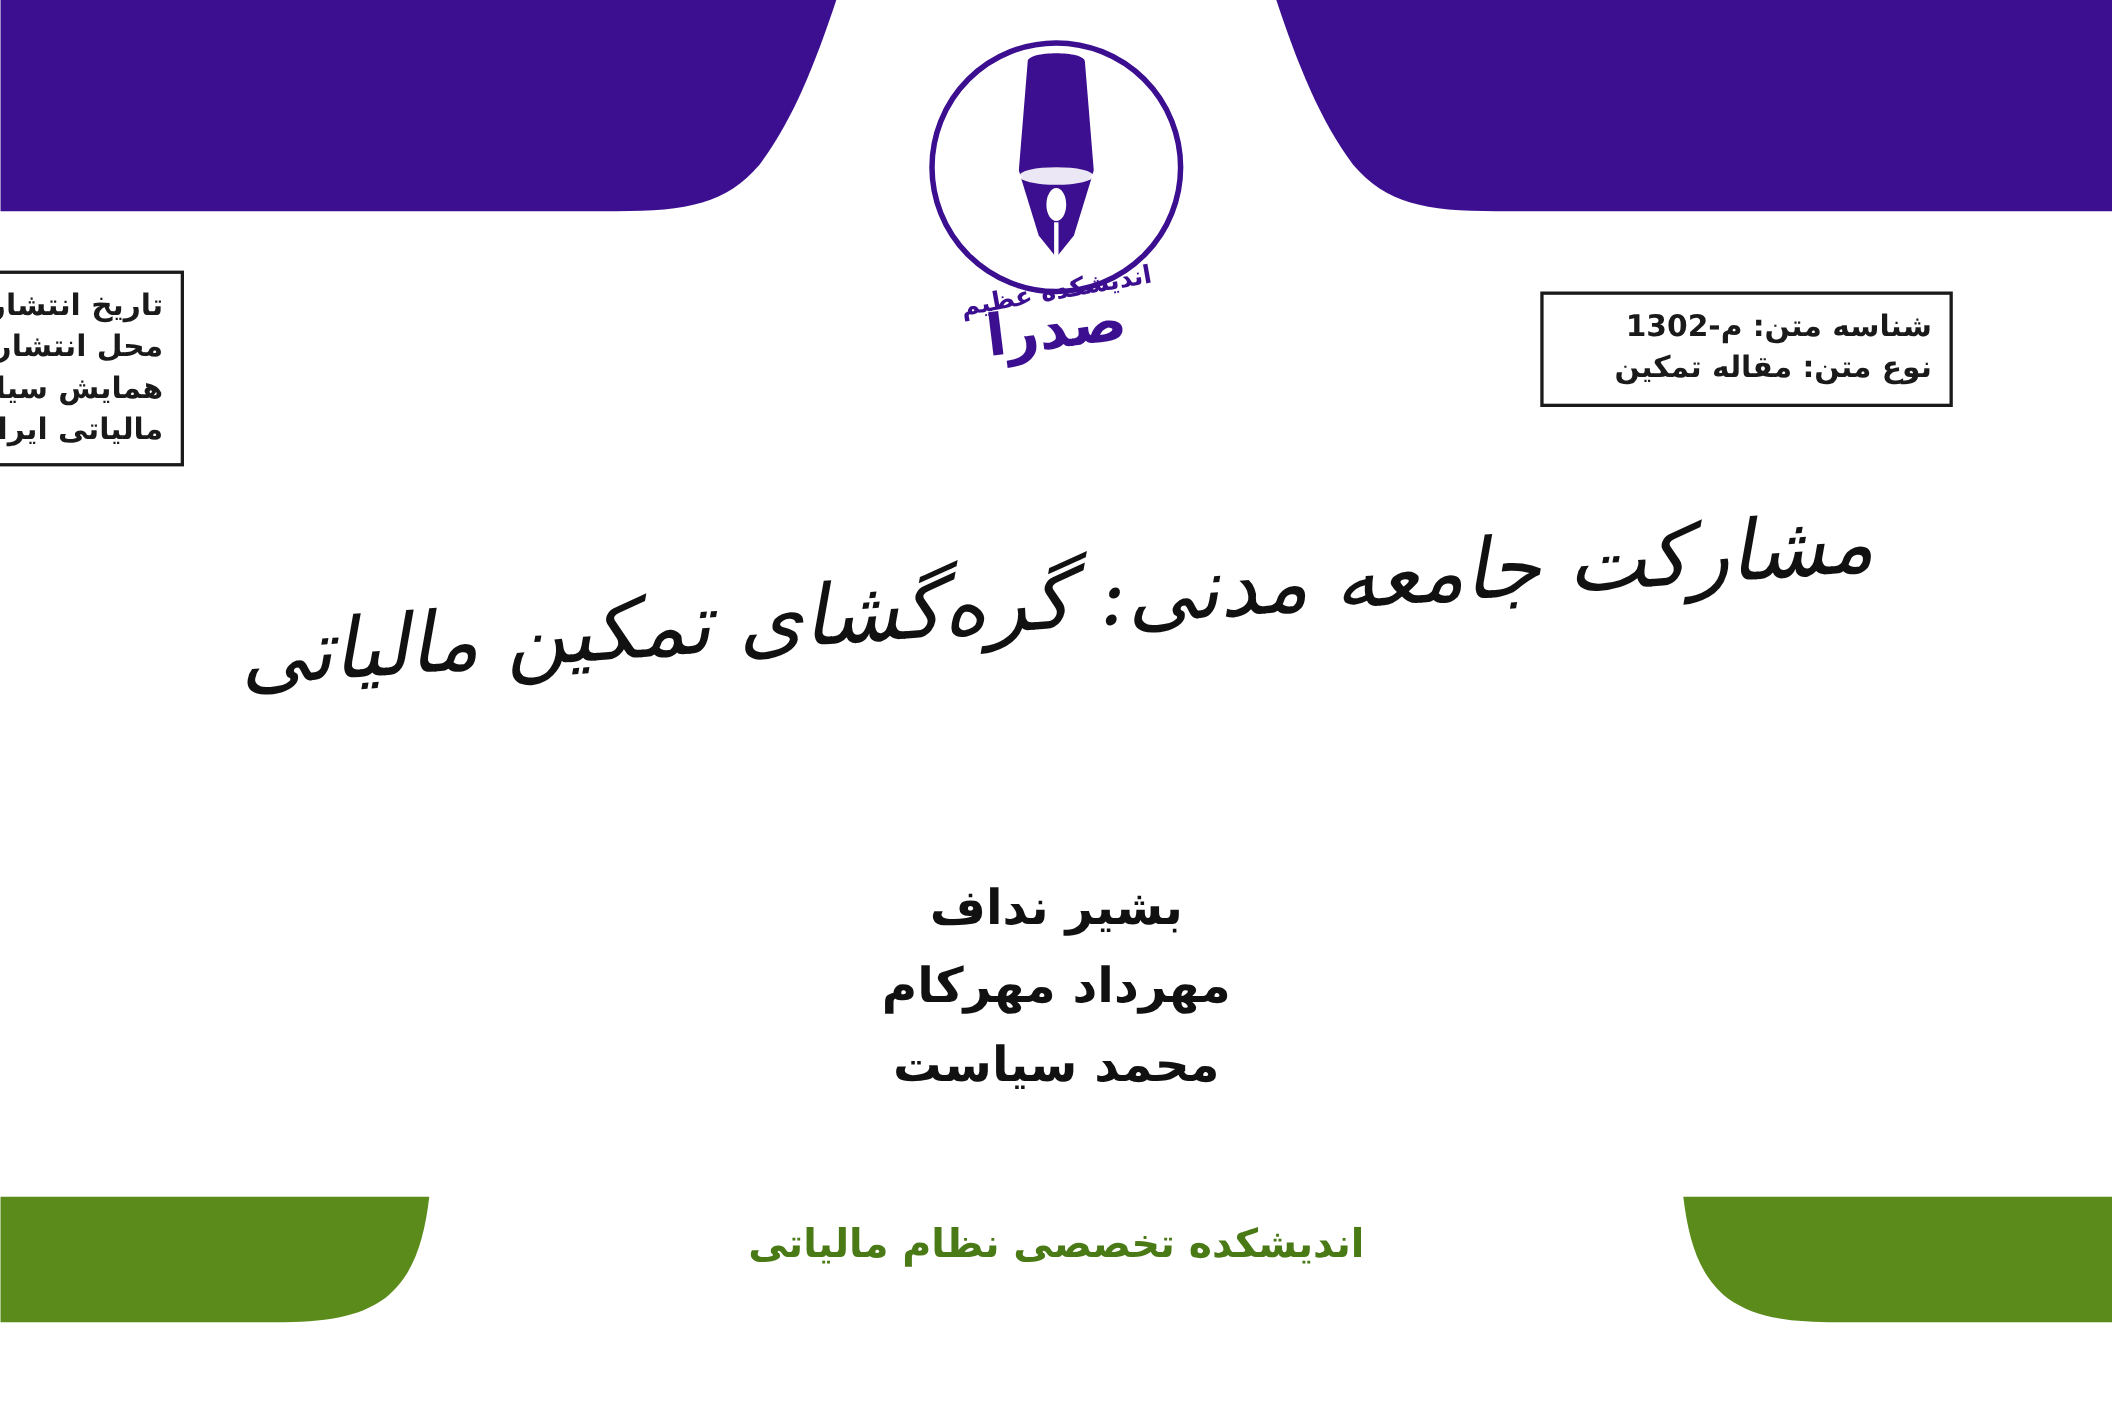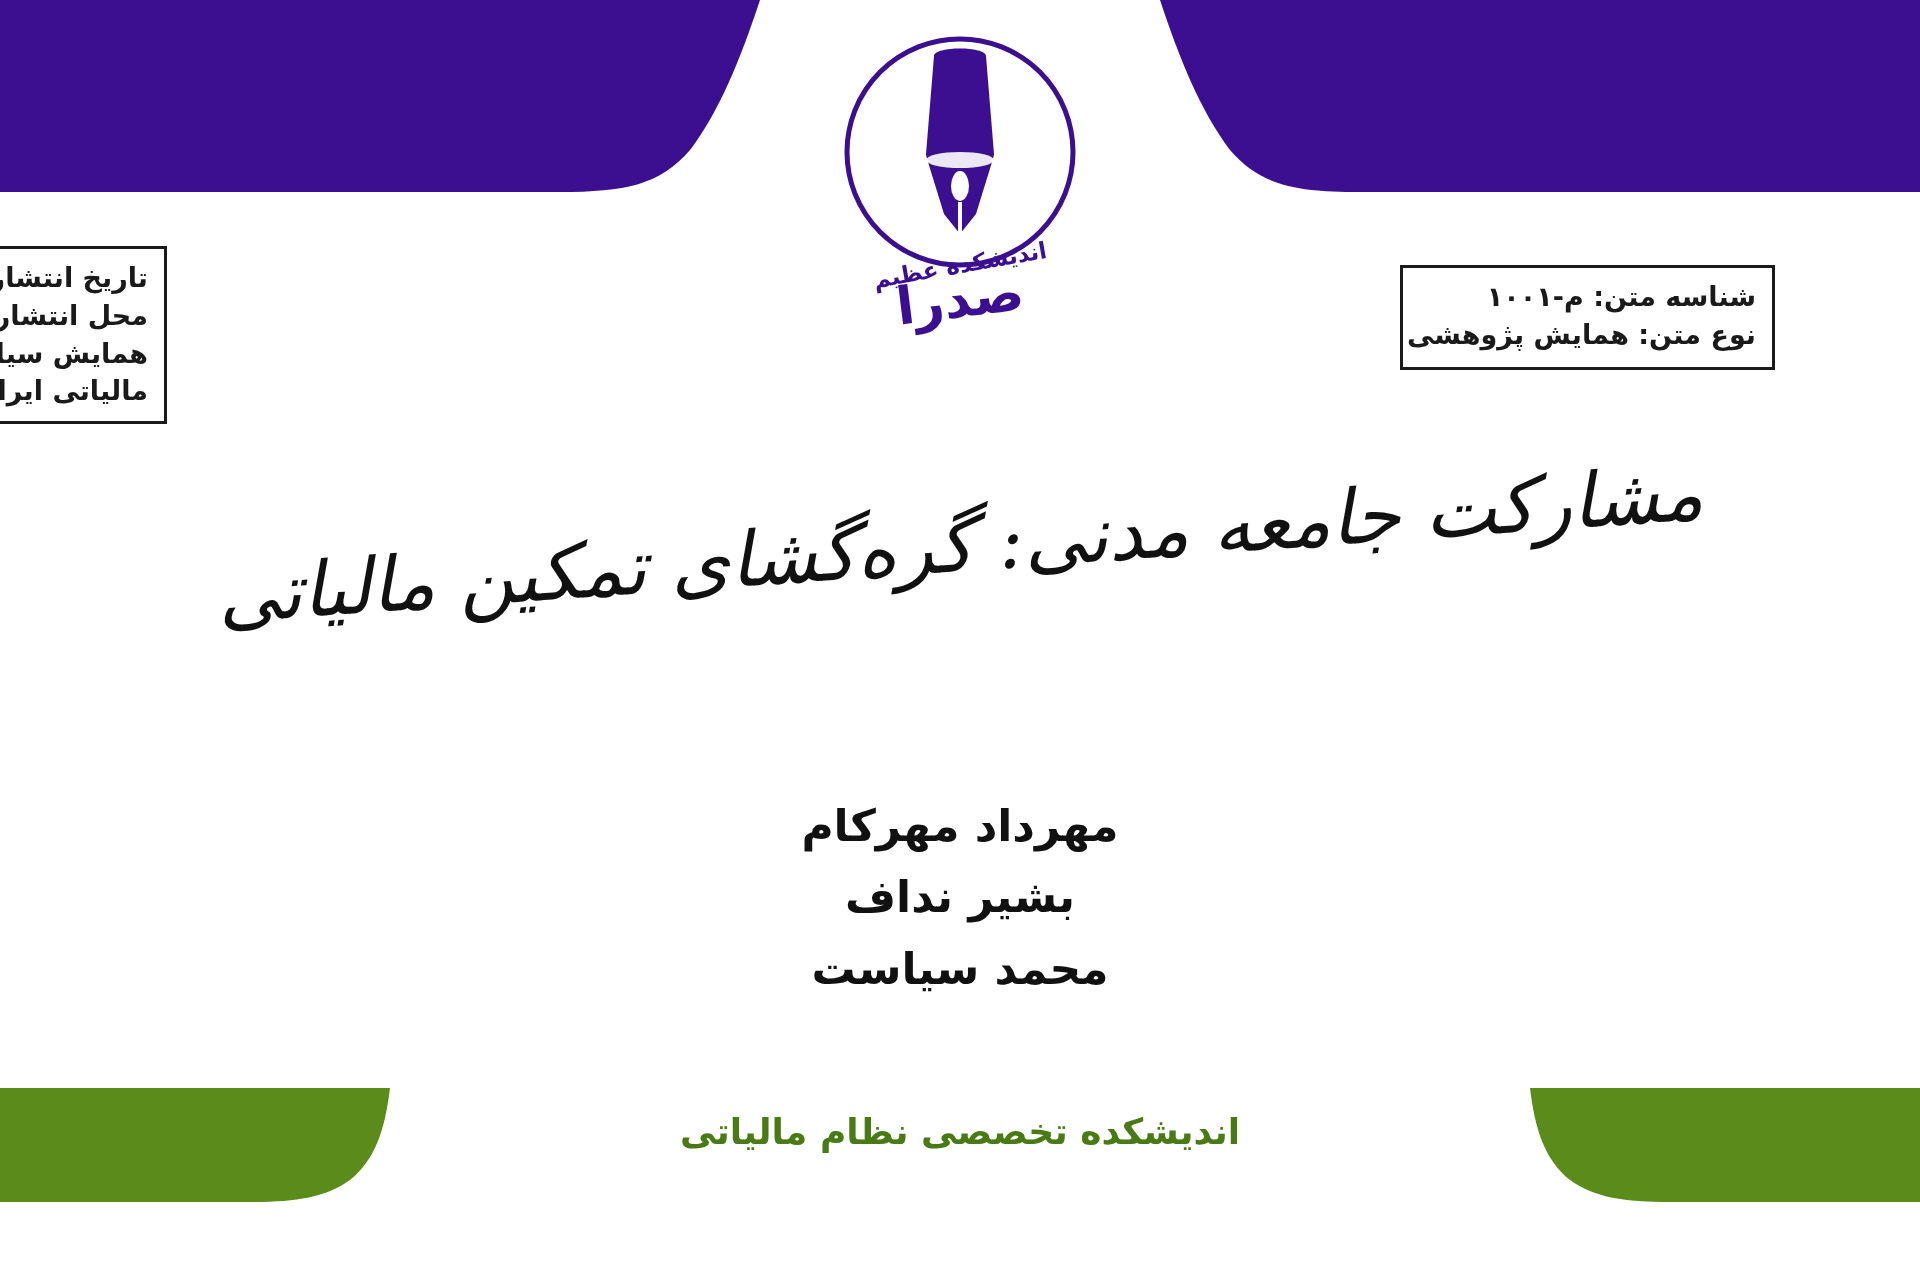--- a/index.html
+++ b/index.html
@@ -195,29 +195,29 @@
     <div class="logo-text-small">اندیشکده عظیم</div>
     <div class="logo-text">صدرا</div>
   </div>
 
   <div class="info-box" id="publication-box">
     <div class="line">تاریخ انتشار: اردیبهشت ۱۴۰۴</div>
     <div class="line wrap">محل انتشار: چهاردهمین همایش سیاست های مالی و مالیاتی ایران</div>
   </div>
 
   <div class="info-box" id="identity-box">
-    <div class="line">شناسه متن: م-۱۰۰۱</div>
-    <div class="line">نوع متن: همایش پژوهشی</div>
+    <div class="line">شناسه متن: م-1302</div>
+    <div class="line">نوع متن: مقاله تمکین</div>
   </div>
 
   <div class="doc-title">مشارکت جامعه مدنی: گره‌گشای تمکین مالیاتی</div>
 
   <div class="authors">
+    <div class="author">بشیر نداف</div>
     <div class="author">مهرداد مهرکام</div>
-    <div class="author">بشیر نداف</div>
     <div class="author">محمد سیاست</div>
   </div>
 
   <div class="bottom-band">
     <svg width="1920" height="230" viewBox="0 0 1920 230" xmlns="http://www.w3.org/2000/svg" aria-hidden="true">
       <path d="M0,230 L0,38 L390,38 C385,80 375,110 350,130 C325,148 295,152 250,152 L0,152 Z" fill="#5b8c1b"></path>
       <path d="M1920,230 L1920,38 L1530,38 C1535,80 1545,110 1570,130 C1595,148 1625,152 1670,152 L1920,152 Z" fill="#5b8c1b"></path>
     </svg>
   </div>
 

